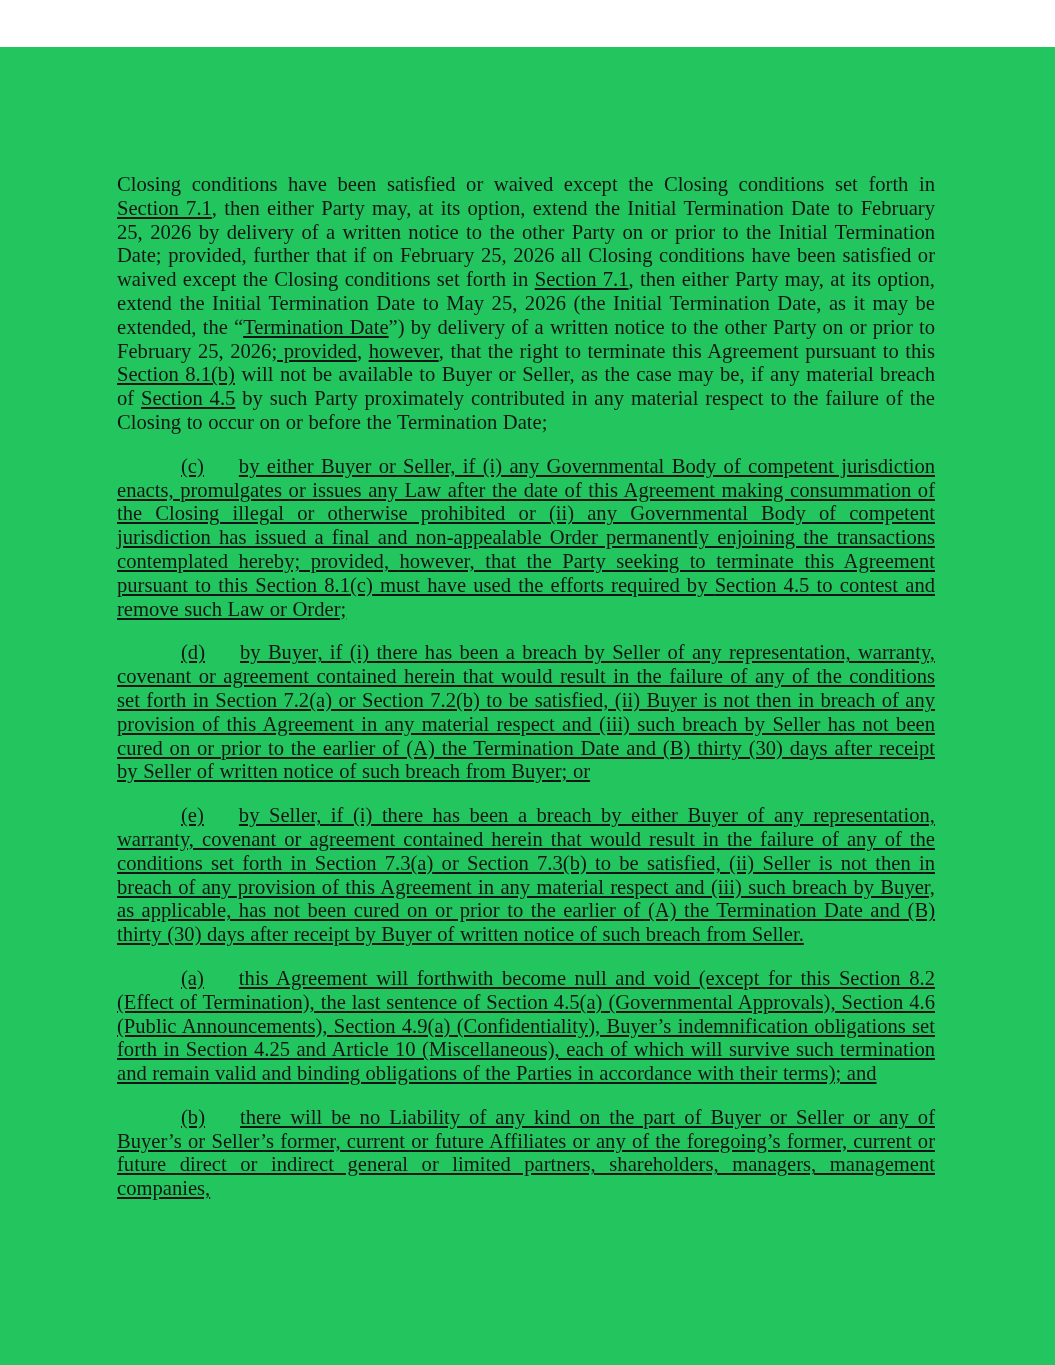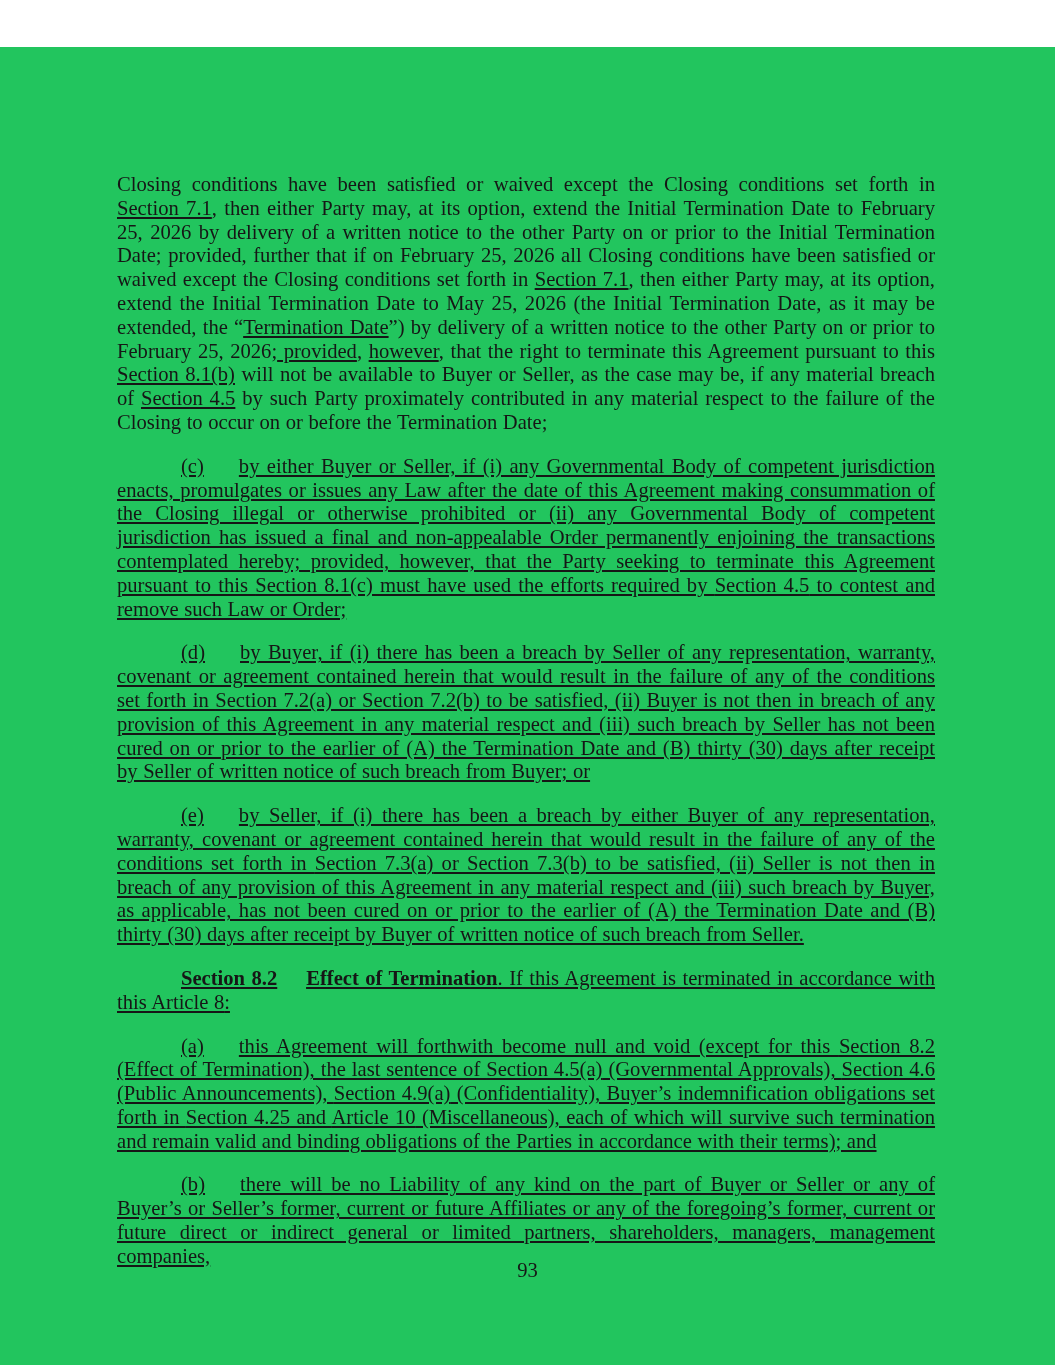--- a/index.html
+++ b/index.html
@@ -55,18 +55,16 @@
 </style>
 </head>
 <body>
 
 <div class="page">
   <div class="content">
       <div class="para"><span>Closing conditions have been satisfied or waived except the Closing conditions set forth in </span><span class="u">Section 7.1</span><span>, then either Party may, at its option, extend the Initial Termination Date to February 25, 2026 by delivery of a written notice to the other Party on or prior to the Initial Termination Date; provided, further that if on February 25, 2026 all Closing conditions have been satisfied or waived except the Closing conditions set forth in </span><span class="u">Section 7.1</span><span>, then either Party may, at its option, extend the Initial Termination Date to May 25, 2026 (the Initial Termination Date, as it may be extended, the “</span><span class="u">Termination Date</span><span>”) by delivery of a written notice to the other Party on or prior to February 25, 2026;</span><span class="u"> provided</span><span>, </span><span class="u">however</span><span>, that the right to terminate this Agreement pursuant to this </span><span class="u">Section 8.1(b)</span><span> will not be available to Buyer or Seller, as the case may be, if any material breach of </span><span class="u">Section 4.5</span><span> by such Party proximately contributed in any material respect to the failure of the Closing to occur on or before the Termination Date;</span></div>
       <div class="para with-marker"><span>(c)</span><span class="tab"></span><span>by either Buyer or Seller, if (i) any Governmental Body of competent jurisdiction enacts, promulgates or issues any Law after the date of this Agreement making consummation of the Closing illegal or otherwise prohibited or (ii) any Governmental Body of competent jurisdiction has issued a final and non-appealable Order permanently enjoining the transactions contemplated hereby; provided, however, that the Party seeking to terminate this Agreement pursuant to this </span><span class="u">Section 8.1(c)</span><span> must have used the efforts required by </span><span class="u">Section 4.5</span><span> to contest and remove such Law or Order;</span></div>
       <div class="para with-marker"><span>(d)</span><span class="tab"></span><span>by Buyer, if (i) there has been a breach by Seller of any representation, warranty, covenant or agreement contained herein that would result in the failure of any of the conditions set forth in </span><span class="u">Section 7.2(a)</span><span> or </span><span class="u">Section 7.2(b)</span><span> to be satisfied, (ii) Buyer is not then in breach of any provision of this Agreement in any material respect and (iii) such breach by Seller has not been cured on or prior to the earlier of (A) the Termination Date and (B) thirty (30) days after receipt by Seller of written notice of such breach from Buyer; or</span></div>
       <div class="para with-marker"><span>(e)</span><span class="tab"></span><span>by Seller, if (i) there has been a breach by either Buyer of any representation, warranty, covenant or agreement contained herein that would result in the failure of any of the conditions set forth in </span><span class="u">Section 7.3(a)</span><span> or </span><span class="u">Section 7.3(b)</span><span> to be satisfied, (ii) Seller is not then in breach of any provision of this Agreement in any material respect and (iii) such breach by Buyer, as applicable, has not been cured on or prior to the earlier of (A) the Termination Date and (B) thirty (30) days after receipt by Buyer of written notice of such breach from Seller.</span></div>
-      <div class="para with-marker heading"><span class="b">Section 8.2</span><span class="tab"></span><span class="u b">Effect of Termination</span><span>. If this Agreement is terminated in accordance with this </span><span class="u">Article 8</span><span>:</span></div>
       <div class="para with-marker"><span>(a)</span><span class="tab"></span><span>this Agreement will forthwith become null and void (except for this </span><span class="u">Section 8.2</span><span> (Effect of Termination), the last sentence of </span><span class="u">Section 4.5(a)</span><span> (Governmental Approvals), </span><span class="u">Section 4.6</span><span> (Public Announcements), </span><span class="u">Section 4.9(a)</span><span> (Confidentiality), Buyer’s indemnification obligations set forth in </span><span class="u">Section 4.25</span><span>  and </span><span class="u">Article 10</span><span> (Miscellaneous), each of which will survive such termination and remain valid and binding obligations of the Parties in accordance with their terms); and</span></div>
       <div class="para with-marker"><span>(b)</span><span class="tab"></span><span>there will be no Liability of any kind on the part of Buyer or Seller or any of Buyer’s or Seller’s former, current or future Affiliates or any of the foregoing’s former, current or future direct or indirect general or limited partners, shareholders, managers, management companies,</span></div>
     </div>
-  <div class="page-number">93</div>
 </div>
 
 </body></html>

